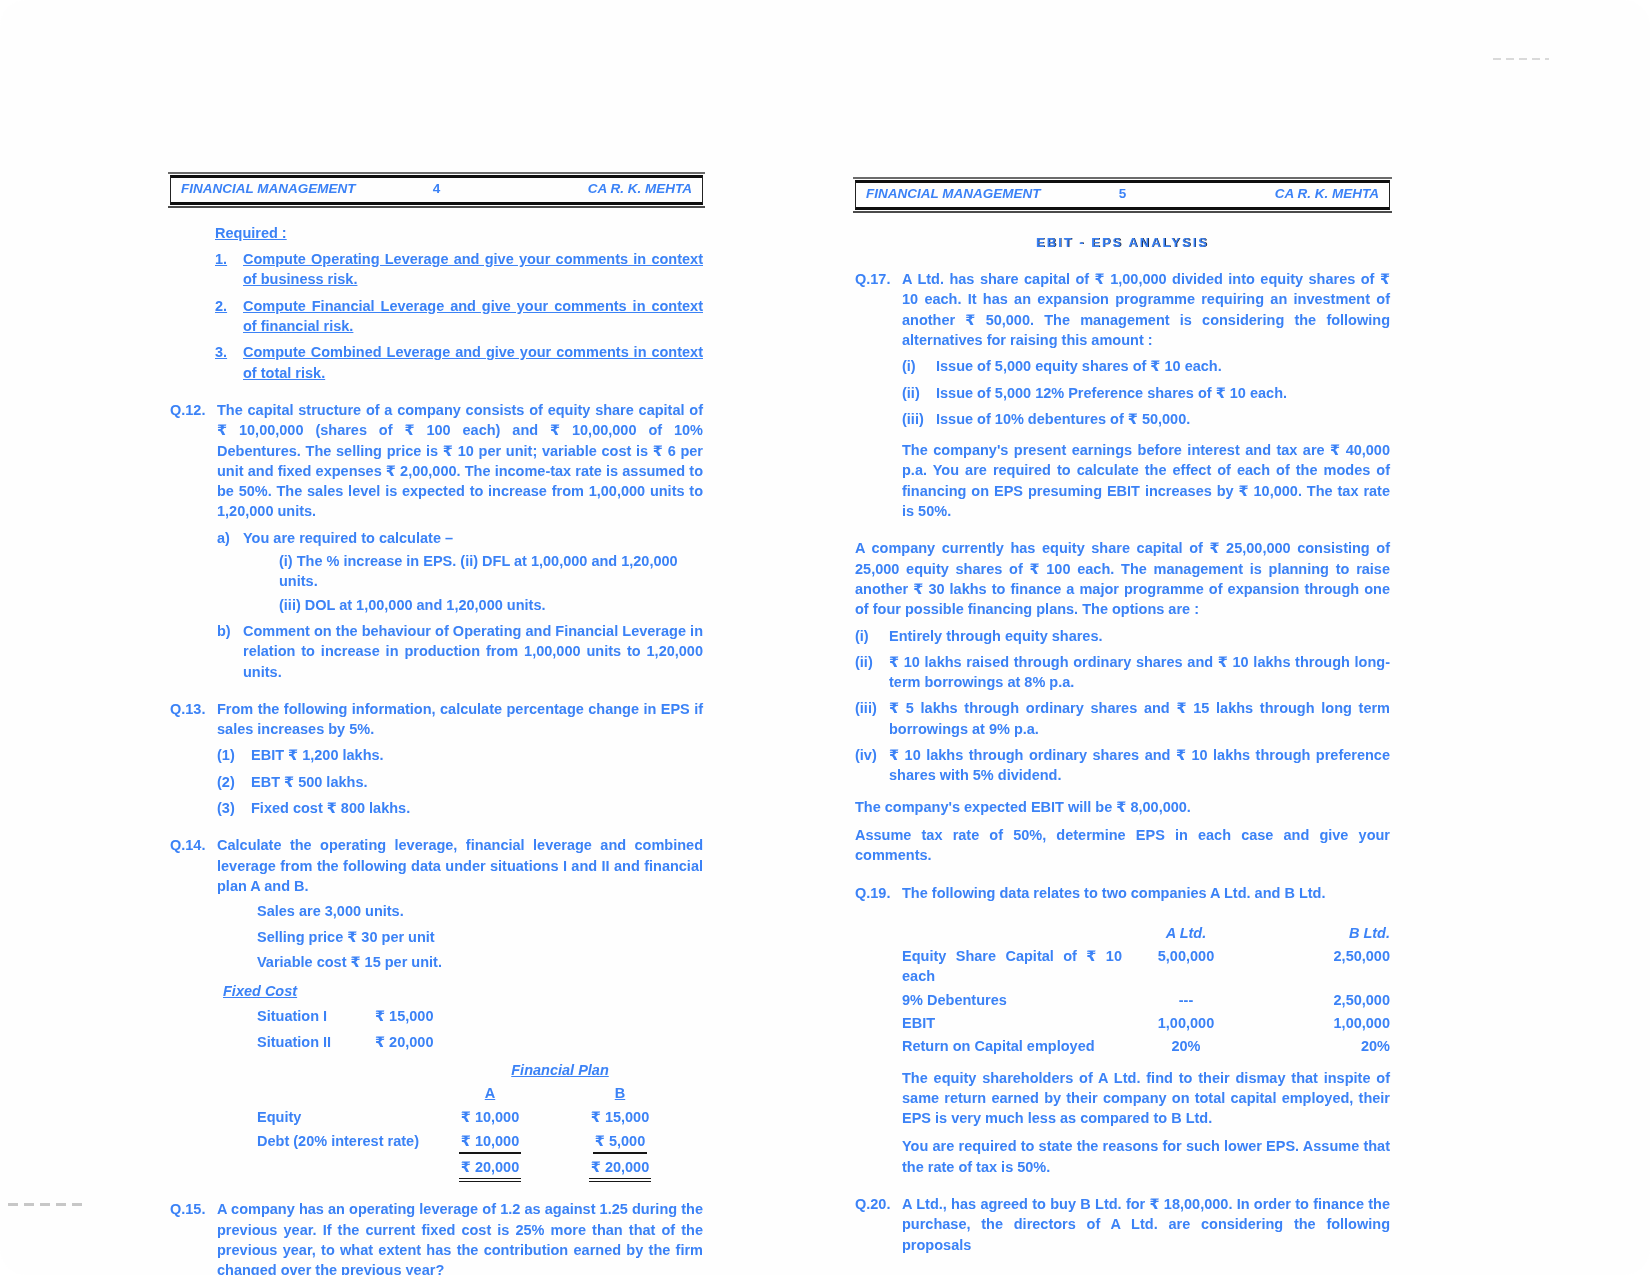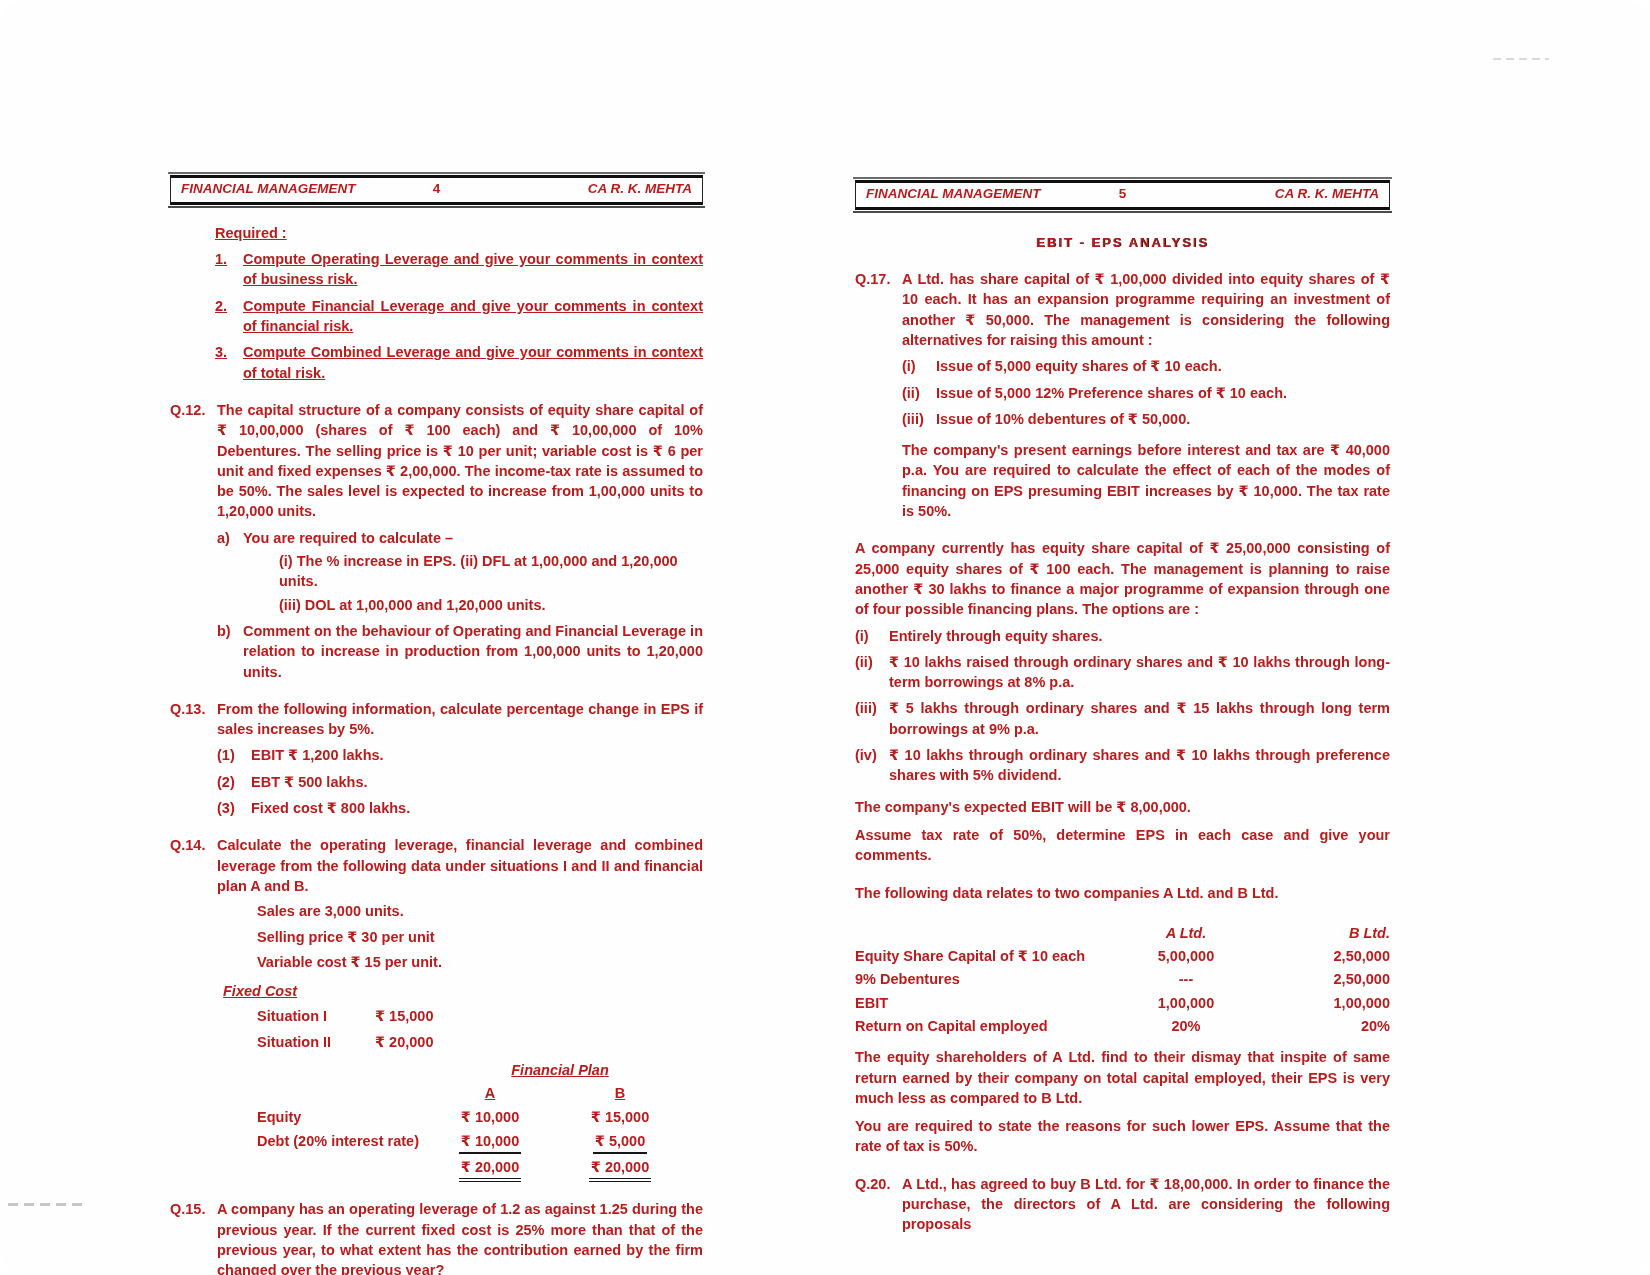--- a/index.html
+++ b/index.html
@@ -1,19 +1,19 @@
 <!DOCTYPE html>
 <html><head>
 <meta charset="utf-8">
 <style>
   html,body { margin:0; padding:0; background:#ffffff; }
   .scan {
     position:relative; width:1650px; height:1275px; background:#fefefee8;
     font-family:"Liberation Sans","DejaVu Sans",sans-serif;
-    color:#b91c1c; font-weight:700; font-size:14.5px; line-height:1.40;
+    color:#3b82f6; font-weight:700; font-size:14.5px; line-height:1.40;
     overflow:hidden;
     border-radius:26px;
     -webkit-font-smoothing:antialiased;
   }
   p { margin:0; }
   .col { position:absolute; }
   .col-left  { left:170px; top:175px; width:533px; }
   .col-right { left:855px; top:180px; width:535px; }
 
   
@@ -244,20 +244,21 @@
         <div class="li">
           <span class="ln">(iv)</span>
           <span class="lt">₹ 10 lakhs through ordinary shares and ₹ 10 lakhs through preference shares with 5% dividend.</span>
         </div>
         <p class="closing">The company's expected EBIT will be ₹ 8,00,000.</p>
         <p class="closing2">Assume tax rate of 50%, determine EPS in each case and give your comments.</p>
       </div>
     </div>
 
     <div class="q">
+      <div class="qno">Q.19.</div>
       <div class="qbody">
         <p>The following data relates to two companies A Ltd. and B Ltd.</p>
         <div class="t19">
           <div class="t19row t19head">
             <span class="t19label"></span>
             <span class="t19a">A Ltd.</span>
             <span class="t19b">B Ltd.</span>
           </div>
           <div class="t19row">
             <span class="t19label">Equity Share Capital of ₹ 10 each</span>

